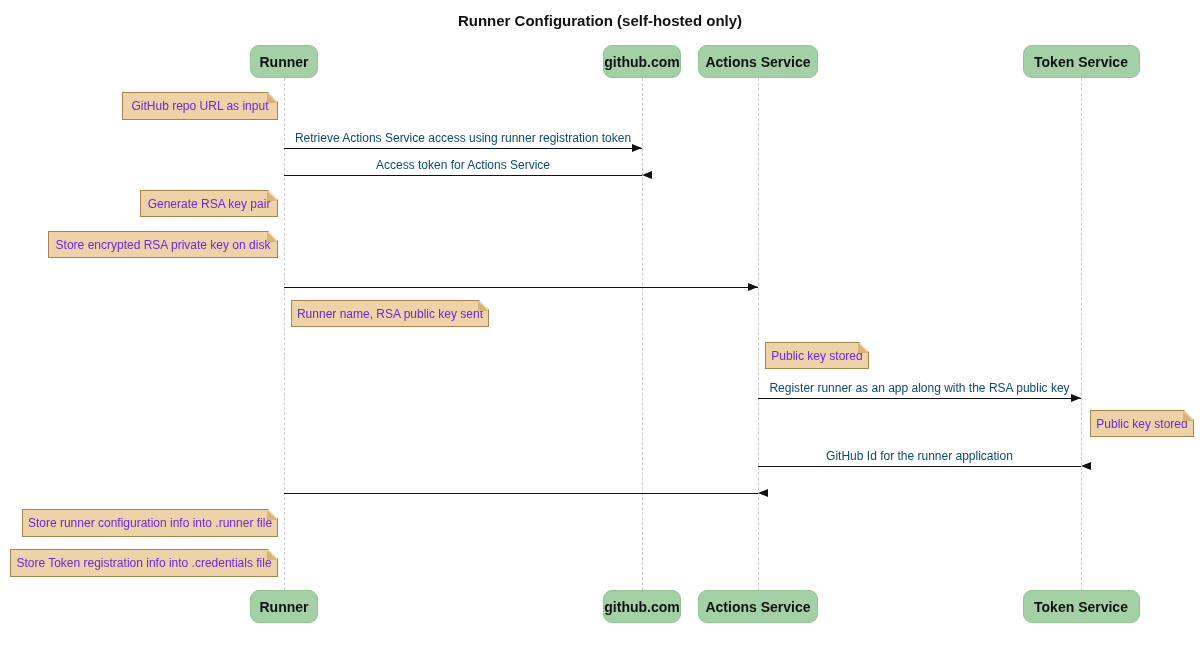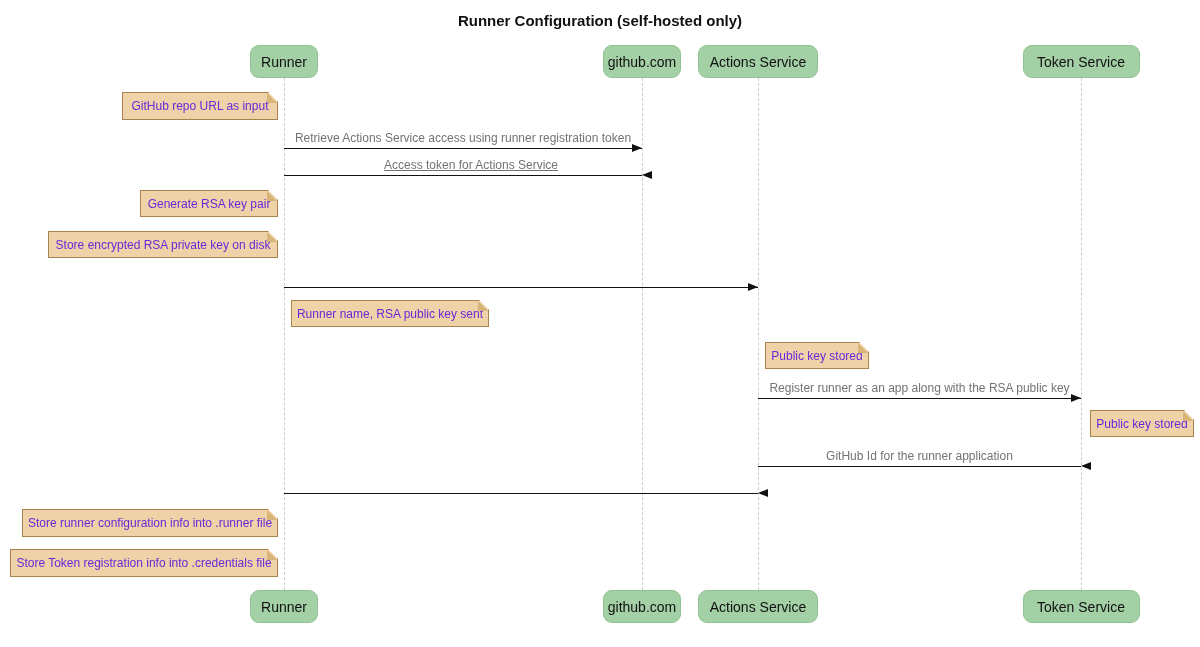--- a/index.html
+++ b/index.html
@@ -14,33 +14,33 @@
   #diagram { position:absolute; inset:0; }
   .title {
     position:absolute; top:12px; left:0; width:1200px;
     text-align:center; font-size:15px; font-weight:bold; color:#111;
   }
   .participant {
     position:absolute; height:33px;
     background:var(--pfill); border:1px solid var(--pborder);
     border-radius:9px;
     display:flex; align-items:center; justify-content:center;
-    font-size:14px; color:#111; box-sizing:border-box;
+    font-size:14px; color:#111; box-sizing:border-box;font-weight:bold;
   }
   .lifeline {
     position:absolute; width:0;
     border-left:1px dashed var(--lline);
   }
   .msg-line {
     position:absolute; height:0;
     border-top:1px solid var(--aline);
   }
   .msg-label {
     position:absolute; font-size:12px; text-align:center;
-    color:#737373; white-space:nowrap; line-height:14px;
+    color:#0c4a6e; white-space:nowrap; line-height:14px;
   }
   .arrowhead { position:absolute; width:0; height:0; }
   .arrowhead.right {
     border-left:10px solid var(--aline);
     border-top:4.5px solid transparent;
     border-bottom:4.5px solid transparent;
   }
   .arrowhead.left {
     border-right:10px solid var(--aline);
     border-top:4.5px solid transparent;
@@ -75,21 +75,21 @@
     <div class="participant" style="left: 698px; width: 120px; height: 33px; top: 45px;">Actions Service</div>
     <div class="participant" style="left: 698px; width: 120px; height: 33px; top: 590px;">Actions Service</div>
     <div class="lifeline" style="left: 1081px; top: 78px; height: 512px;"></div>
     <div class="participant" style="left: 1022.5px; width: 117px; height: 33px; top: 45px;">Token Service</div>
     <div class="participant" style="left: 1022.5px; width: 117px; height: 33px; top: 590px;">Token Service</div>
     <div class="msg-line" style="left: 284px; width: 358px; top: 148px;"></div>
     <div class="arrowhead right" style="top: 144px; left: 632px;"></div>
     <div class="msg-label" style="left: 284px; width: 358px; top: 131px;">Retrieve Actions Service access using runner registration token</div>
     <div class="msg-line" style="left: 284px; width: 358px; top: 175px;"></div>
     <div class="arrowhead left" style="top: 171px; left: 642px;"></div>
-    <div class="msg-label" style="left: 292px; width: 358px; top: 158px; text-decoration: underline;">Access token for Actions Service</div>
+    <div class="msg-label" style="left: 284px; width: 358px; top: 158px;">Access token for Actions Service</div>
     <div class="msg-line" style="left: 284px; width: 474px; top: 287px;"></div>
     <div class="arrowhead right" style="top: 283px; left: 748px;"></div>
     <div class="msg-line" style="left: 758px; width: 323px; top: 398px;"></div>
     <div class="arrowhead right" style="top: 394px; left: 1071px;"></div>
     <div class="msg-label" style="left: 758px; width: 323px; top: 381px;">Register runner as an app along with the RSA public key</div>
     <div class="msg-line" style="left: 758px; width: 323px; top: 466px;"></div>
     <div class="arrowhead left" style="top: 462px; left: 1081px;"></div>
     <div class="msg-label" style="left: 758px; width: 323px; top: 449px;">GitHub Id for the runner application</div>
     <div class="msg-line" style="left: 284px; width: 474px; top: 493px;"></div>
     <div class="arrowhead left" style="top: 489px; left: 758px;"></div>

